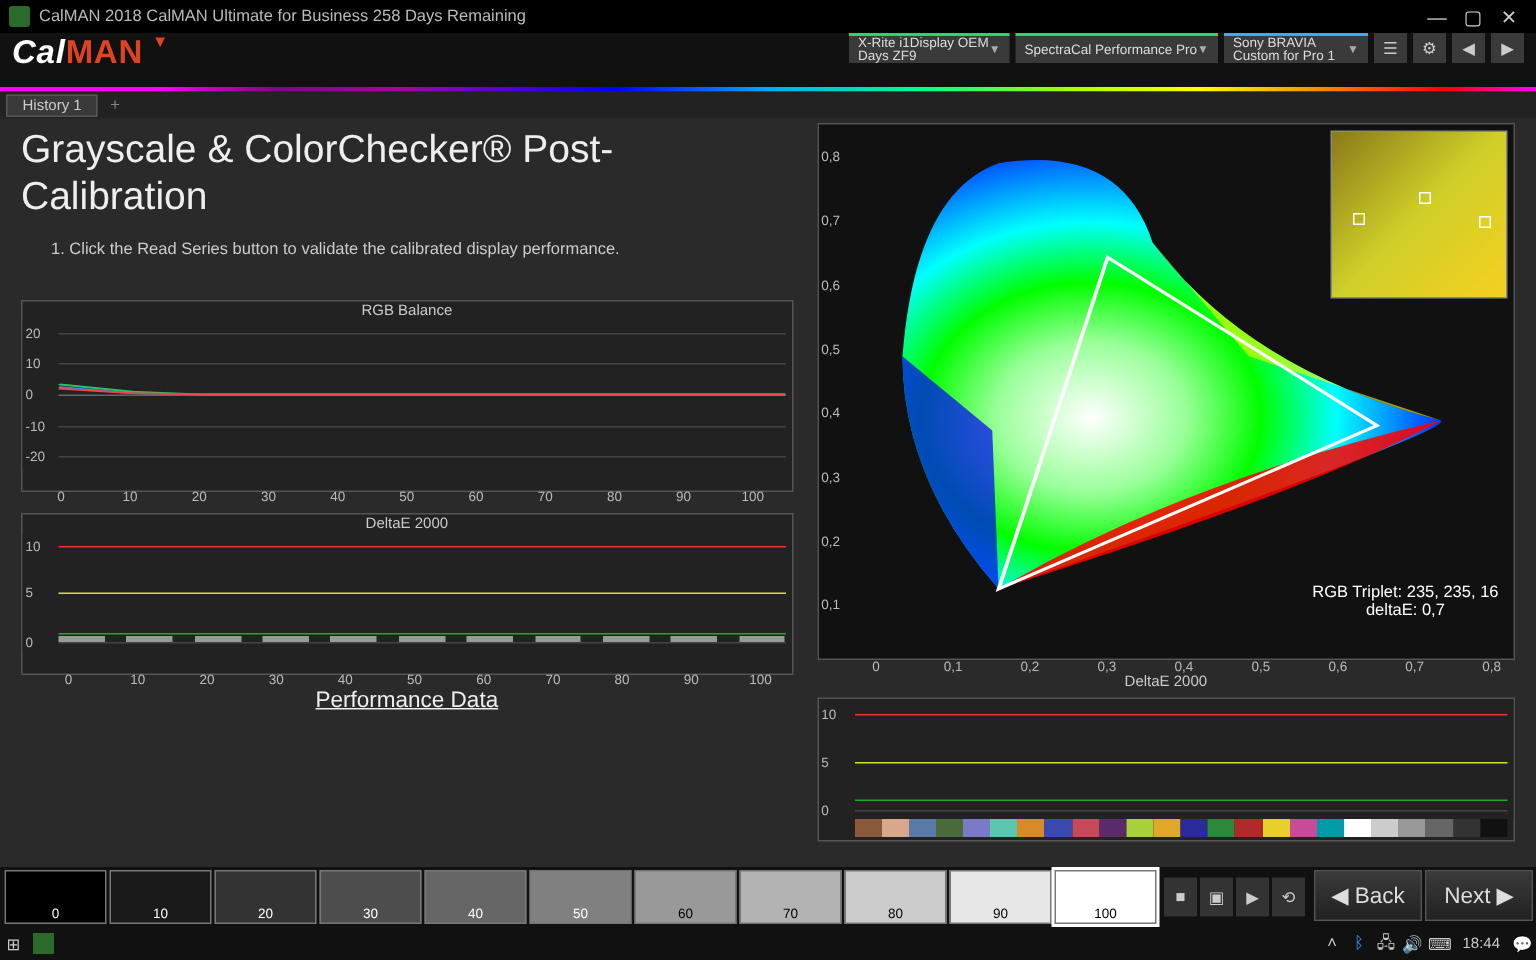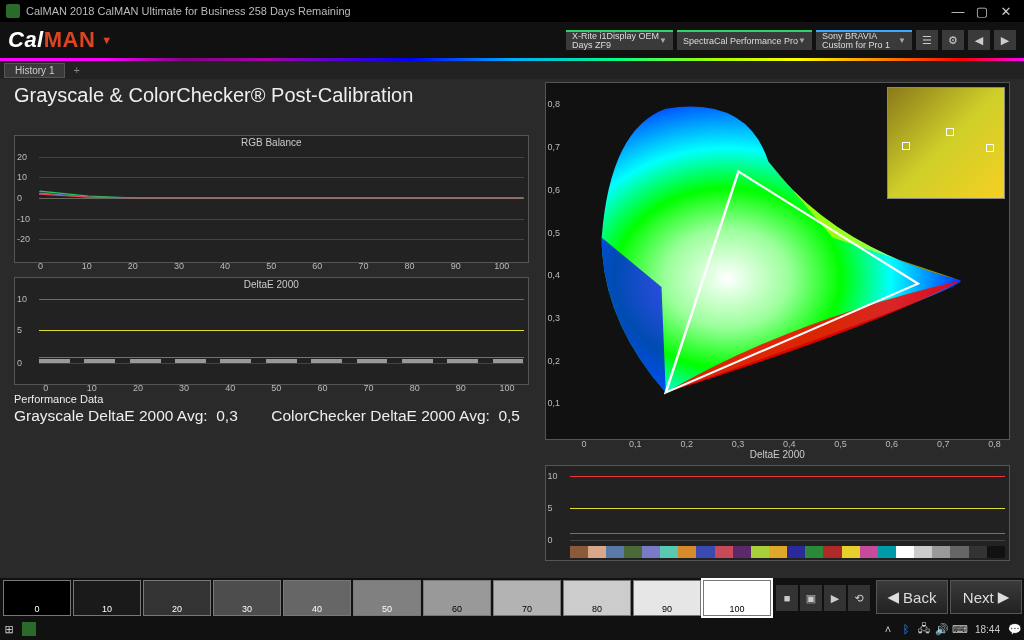--- a/index.html
+++ b/index.html
@@ -3,52 +3,52 @@
 <meta charset="utf-8">
 <style>
   * { box-sizing: border-box; margin: 0; padding: 0; }
   body { width: 1024px; height: 640px; background: #2a2a2a; font-family: "Segoe UI", Arial, sans-serif; color: #ddd; overflow: hidden; position: relative; }
   
   .titlebar { height: 22px; background: #000; display: flex; align-items: center; padding: 0 6px; font-size: 11px; color: #bbb; }
   .titlebar .ico { width: 14px; height: 14px; background: #2a6a2a; border-radius: 2px; margin-right: 6px; }
   .titlebar .sp { flex: 1; }
   .titlebar .wbtn { width: 24px; text-align: center; font-size: 13px; cursor: pointer; color: #ccc; }
   
-  .brandrow { height: 36px; background: #111; display: flex; align-items: center; padding: 0 8px; }
+  .brandrow { height: 36px; background: #111; display: flex; align-items: flex-start; padding: 0 8px; }
   .brand { font-size: 22px; font-style: italic; font-weight: 700; color: #fff; letter-spacing: .5px;}
   .brand .red { color: #d42; font-style: normal; }
   .brand-menu { color:#d42; font-size: 11px; margin-left:6px;}
   .brandrow .sp { flex: 1; }
   .devbtn { height: 20px; min-width: 96px; border-top: 2px solid #2dd46a; background: #3a3a3a; font-size: 9px; color: #ddd; padding: 1px 6px; margin-left: 4px; line-height: 1; display:flex; align-items:center;}
   .devbtn.blue { border-top-color:#38aaff; }
   .devbtn .arrow { margin-left:auto; font-size:8px; color:#aaa;}
   .tbtn { width: 22px; height: 20px; background: #3a3a3a; margin-left: 4px; display:flex; align-items:center; justify-content:center; font-size:11px; color:#ccc; }
   
   .rainbow { height: 3px; background: linear-gradient(90deg, #f0f 0%, #f0f 10%, #808 18%, #a0a 26%, #00f 40%, #0af 50%, #0f8 60%, #af0 70%, #ff0 78%, #f80 86%, #f00 94%, #f0f 100%); }
   
   .histrow { height: 18px; background: #222; display: flex; align-items: center; padding-left: 4px; }
   .htab { background: #3a3a3a; color: #ccc; font-size: 10px; padding: 1px 10px; border: 1px solid #555; }
   .hplus { color: #888; font-size: 11px; padding: 0 8px; }
   
   .main { position: absolute; top: 78px; left: 14px; right: 14px; bottom: 60px; display: flex; gap: 16px; }
   .leftcol { flex: 1.05; display: flex; flex-direction: column; }
   .rightcol { flex: 0.95; display: flex; flex-direction: column; }
-  h1 { font-size: 20px; font-weight: 300; color: #eee; margin-bottom: 4px; margin-top:6px;}
+  h1 { font-size: 26px; font-weight: 300; color: #eee; margin-bottom: 4px; margin-top:6px;}
   .desc { font-size: 11px; color: #ccc; line-height: 1.35; }
   .step { font-size: 11px; color: #ccc; margin: 10px 0 4px 20px; }
   
   .chartbox { border: 1px solid #555; background: #222; position: relative; margin-top:4px;}
   .chtitle { text-align: center; font-size: 10px; color: #ccc; padding: 1px 0; }
   .plot { position: relative; background:#222; }
   .ylab { position: absolute; left: 2px; font-size: 9px; color: #bbb; transform: translateY(-50%); }
   .xlab { position: absolute; bottom: -12px; font-size: 9px; color: #bbb; transform: translateX(-50%); }
   .gridh { position:absolute; left:24px; right:4px; height:1px; background:#444;}
   
   .perf { margin-top: 8px; }
-  .perf h2 { font-size: 11px; font-weight: 400; color: #eee; }
+  .perf h2 { text-align: center; font-size: 15px; font-weight: 400; color: #eee; text-decoration: underline; }
   .prow { display: flex; font-size: 15.5px; color: #eee; margin-top: 2px; }
   .prow > div { flex: 1; }
   
   .cie-wrap { position:relative; }
   .cie-title { text-align:center; font-size:10px; color:#ccc;}
   
   .swbar { position: absolute; bottom: 22px; left: 0; right: 0; height: 40px; background: #111; display: flex; align-items: stretch; padding: 2px; }
   .sw { flex: 1; margin: 0 1px; border: 1px solid #777; position: relative; }
   .sw span { position: absolute; bottom: 1px; left: 50%; transform: translateX(-50%); font-size: 9px; }
   .ctrls { display:flex; align-items:center; gap:2px; padding:0 4px;}
@@ -106,20 +106,21 @@
 </div>
 <div class="rainbow"></div>
 <div class="histrow">
   <div class="htab">History 1</div>
   <div class="hplus">+</div>
 </div>
 
 <div class="main">
   <div class="leftcol">
     <h1>Grayscale &amp; ColorChecker® Post-Calibration</h1>
+    <div class="step">1.  Click the Read Series button to validate the calibrated display performance.</div>
 
     <div class="chartbox" style="height:128px; margin-top:24px;">
       <div class="chtitle">RGB Balance</div>
       <div class="plot" style="height:98px;">
         <div class="ylab" style="top:8%">20</div>
         <div class="ylab" style="top:29%">10</div>
         <div class="ylab" style="top:50%">0</div>
         <div class="ylab" style="top:71%">-10</div>
         <div class="ylab" style="top:92%">-20</div>
         <div class="gridh" style="top:8%"></div>
@@ -182,24 +183,20 @@
         <span class="xlab" style="left:60%">60</span>
         <span class="xlab" style="left:69%">70</span>
         <span class="xlab" style="left:78%">80</span>
         <span class="xlab" style="left:87%">90</span>
         <span class="xlab" style="left:96%">100</span>
       </div>
     </div>
 
     <div class="perf">
       <h2>Performance Data</h2>
-      <div class="prow">
-        <div><span>Grayscale DeltaE 2000 Avg:</span>&nbsp; <span>0,3</span></div>
-        <div><span>ColorChecker DeltaE 2000 Avg:</span>&nbsp; <span>0,5</span></div>
-      </div>
     </div>
   </div>
 
   <div class="rightcol">
     <div class="cie-wrap chartbox" style="height:358px; background:#111; position:relative;">
       <svg viewBox="0 0 100 100" preserveAspectRatio="none" style="position:absolute; left:30px; top:6px; right:6px; bottom:20px; width:calc(100% - 36px); height:calc(100% - 26px);">
         <defs>
           <radialGradient id="cg" cx="35%" cy="60%" r="70%">
             <stop offset="0%" stop-color="#fff"></stop>
             <stop offset="25%" stop-color="#9f9"></stop>
@@ -233,20 +230,24 @@
         <span class="xlab" style="left:62%">0,5</span>
         <span class="xlab" style="left:74%">0,6</span>
         <span class="xlab" style="left:86%">0,7</span>
         <span class="xlab" style="left:98%">0,8</span>
       </div>
 
       <div style="position:absolute; top:4px; right:4px; width:118px; height:112px; border:1px solid #888; background:linear-gradient(135deg,#8a7a1a 0%, #cfcf2a 50%, #f5d020 100%);">
         <div style="position:absolute; left:14px; top:54px; width:8px;height:8px;border:1px solid #fff;"></div>
         <div style="position:absolute; left:58px; top:40px; width:8px;height:8px;border:1px solid #fff;"></div>
         <div style="position:absolute; right:10px; top:56px; width:8px;height:8px;border:1px solid #fff;"></div>
+      </div>
+      <div class="readout">
+        <div>RGB Triplet: 235, 235, 16</div>
+        <div>deltaE: 0,7</div>
       </div>
     </div>
 
     <div class="chtitle" style="margin-top:8px;">DeltaE 2000</div>
     <div class="chartbox" style="height:96px;">
       <div class="plot" style="height:80px;">
         <div class="ylab" style="top:12%">10</div>
         <div class="ylab" style="top:52%">5</div>
         <div class="ylab" style="top:92%">0</div>
         <div class="gridh" style="top:12%; background:#e33;"></div>

